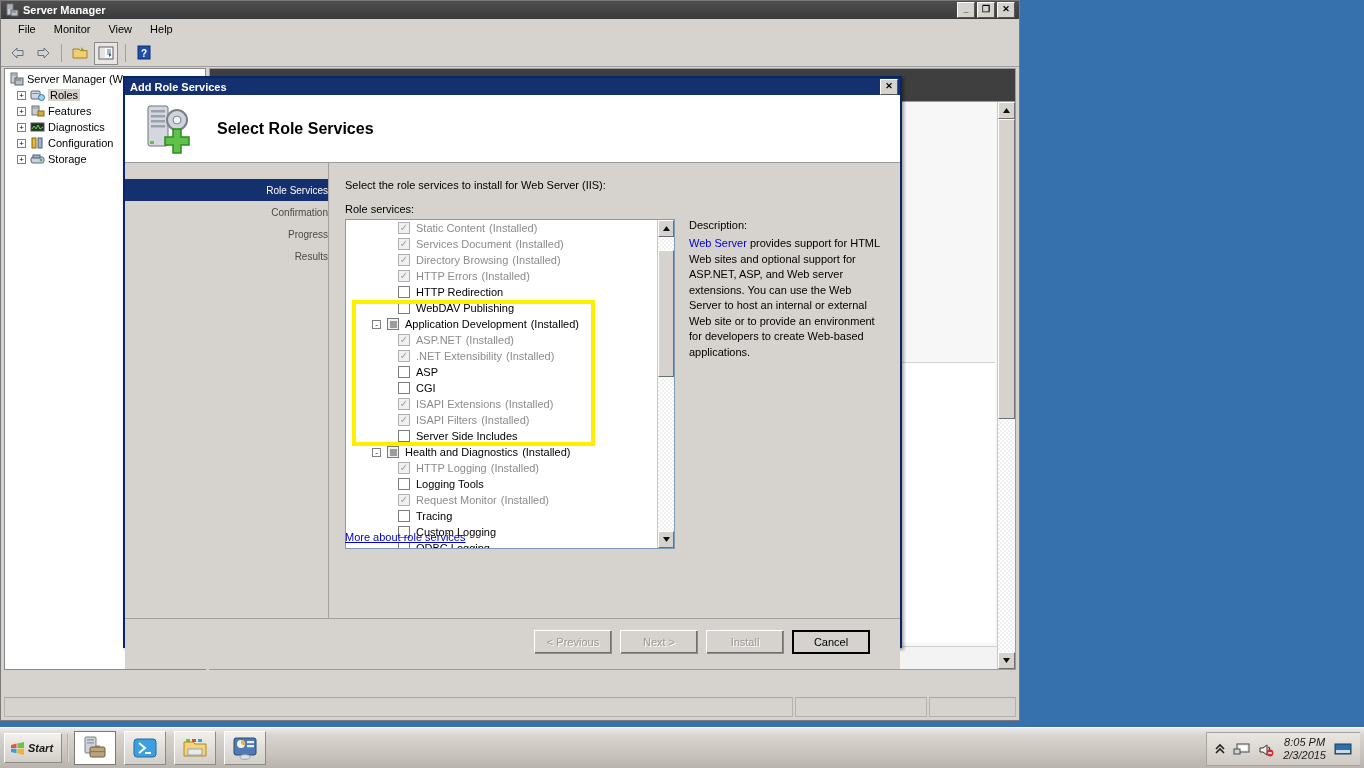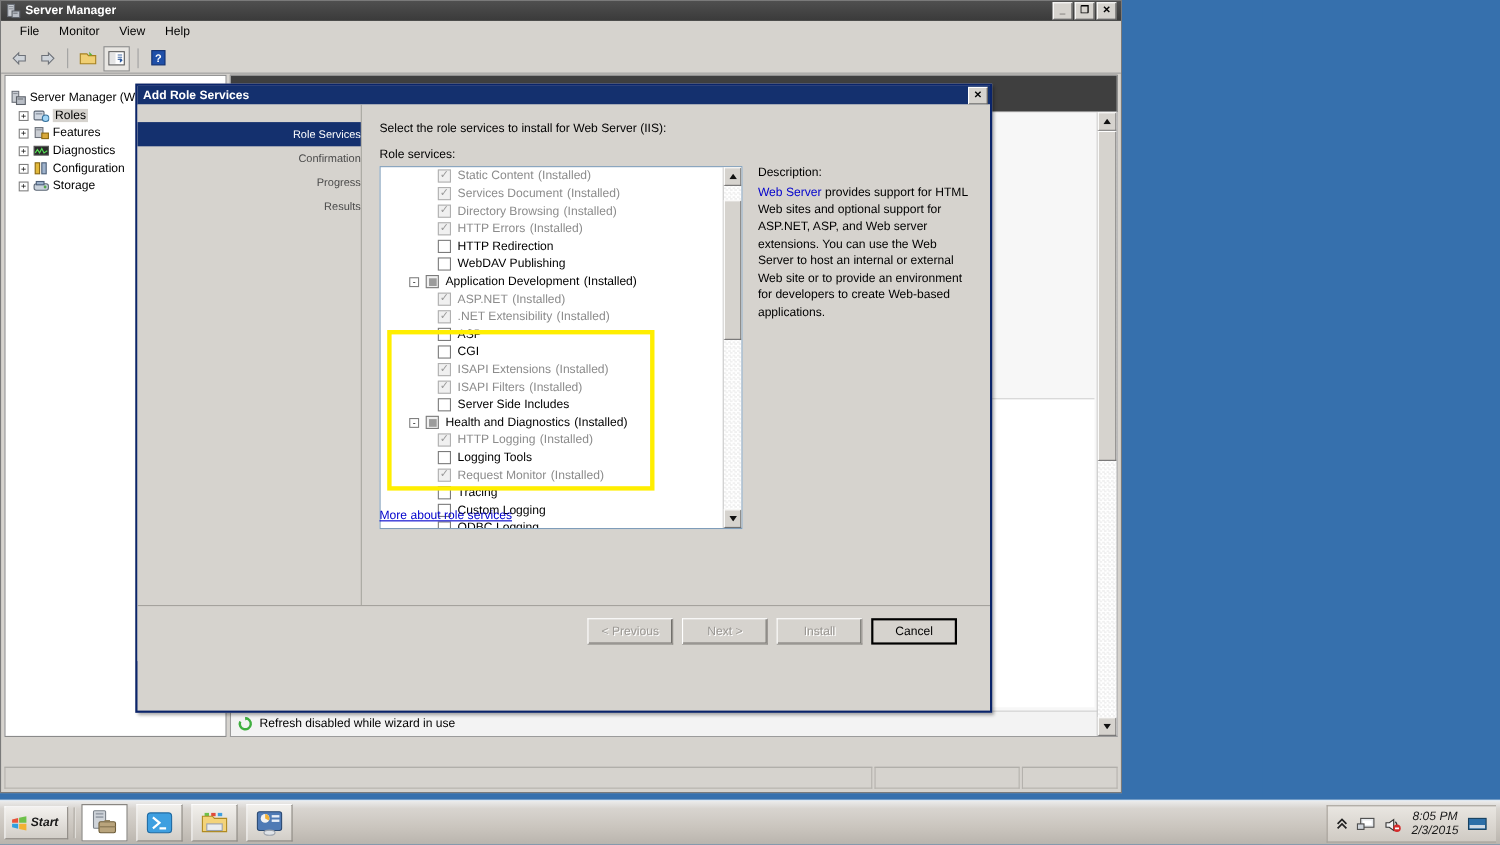--- a/index.html
+++ b/index.html
@@ -46,21 +46,21 @@
     padding-left:6px; gap:3px;
     border-bottom:1px solid #9d9d9d;
   }
   .tb-sep { width:1px; height:18px; background:#a0a0a0; margin:0 4px; }
   .tb-btn { width:22px; height:21px; display:flex; align-items:center; justify-content:center; }
   .tb-btn.pressed { border:1px solid #8a8a8a; background:#e8e6e2; }
 
   .sm-body { position:absolute; left:1px; top:65px; right:1px; bottom:48px; display:flex; }
   .sm-tree {
     width:202px; background:#ffffff; border:1px solid #8a8a8a; margin:2px 0 2px 2px;
-    box-sizing:border-box; padding-top:12px; overflow:hidden;
+    box-sizing:border-box; padding-top:2px; overflow:hidden;
   }
   .tnode { display:flex; align-items:center; height:16px; padding-left:4px; font-size:11px; white-space:nowrap; }
   .tnode .plus {
     width:9px; height:9px; border:1px solid #808080; background:#fff; margin-right:4px;
     font-size:8px; line-height:7px; text-align:center; color:#000; box-sizing:border-box;
     font-family:"Liberation Sans", sans-serif;
   }
   .tnode .ticon { width:15px; height:14px; margin-right:3px; position:relative; flex:none; }
   .tnode.root { padding-left:4px; }
   .tnode.child { padding-left:12px; }
@@ -410,20 +410,36 @@
     </div>
   </div>
 
   <div class="dlg">
 
     <div class="dlg-title">
       <span class="t">Add Role Services</span>
       <span class="dlg-close">✕</span>
     </div>
 
+    <div class="dlg-header">
+      <span class="hdr-icon sv-ico">
+        <svg width="56" height="52" viewBox="0 0 56 52">
+          <rect x="5" y="3" width="20" height="40" rx="2" fill="#d4d8de" stroke="#6d7480"></rect>
+          <rect x="8" y="7" width="14" height="2.5" fill="#9aa1ab"></rect>
+          <rect x="8" y="12" width="14" height="2.5" fill="#9aa1ab"></rect>
+          <rect x="8" y="17" width="14" height="2.5" fill="#9aa1ab"></rect>
+          <rect x="8" y="22" width="14" height="2.5" fill="#9aa1ab"></rect>
+          <rect x="7" y="38" width="4" height="3" fill="#5ec24a"></rect>
+          <circle cx="34" cy="17" r="10" fill="#cfd4da" stroke="#7b818b" stroke-width="2"></circle>
+          <circle cx="34" cy="17" r="4" fill="#f1f3f5" stroke="#7b818b"></circle>
+          <path d="M30 32 h8 v8 h8 v8 h-8 v8 h-8 v-8 h-8 v-8 h8 z" fill="#5ec24a" stroke="#2f8a20" stroke-width="1.5" transform="translate(0,-6)"></path>
+        </svg>
+      </span>
+      <span class="hdr-title">Select Role Services</span>
+    </div>
 
     <div class="dlg-main">
 
       <div class="dlg-nav">
         <div class="nav-item active">
           <span>Role Services</span>
         </div>
         <div class="nav-item dim">
           <span>Confirmation</span>
         </div>

